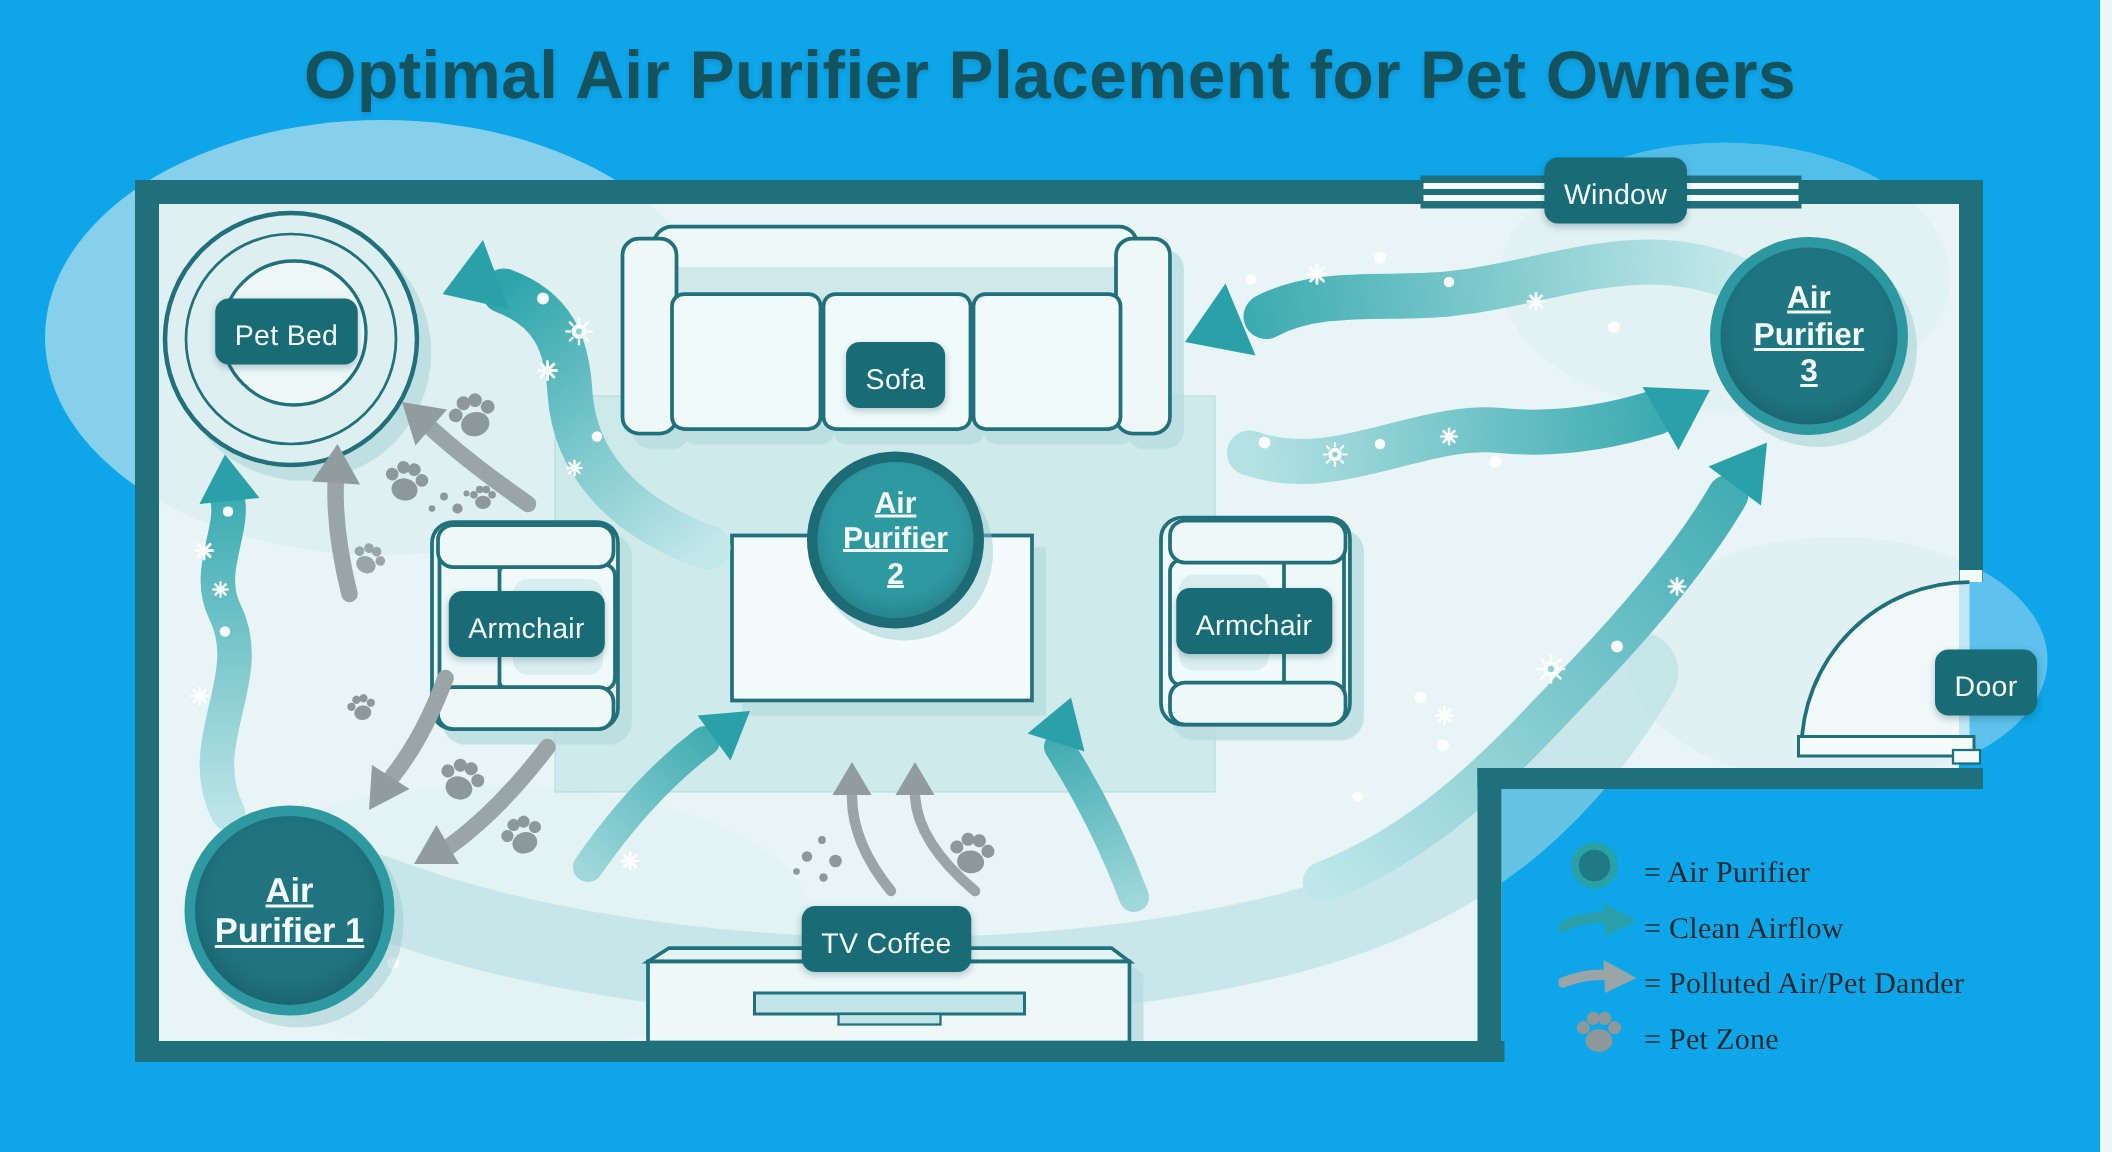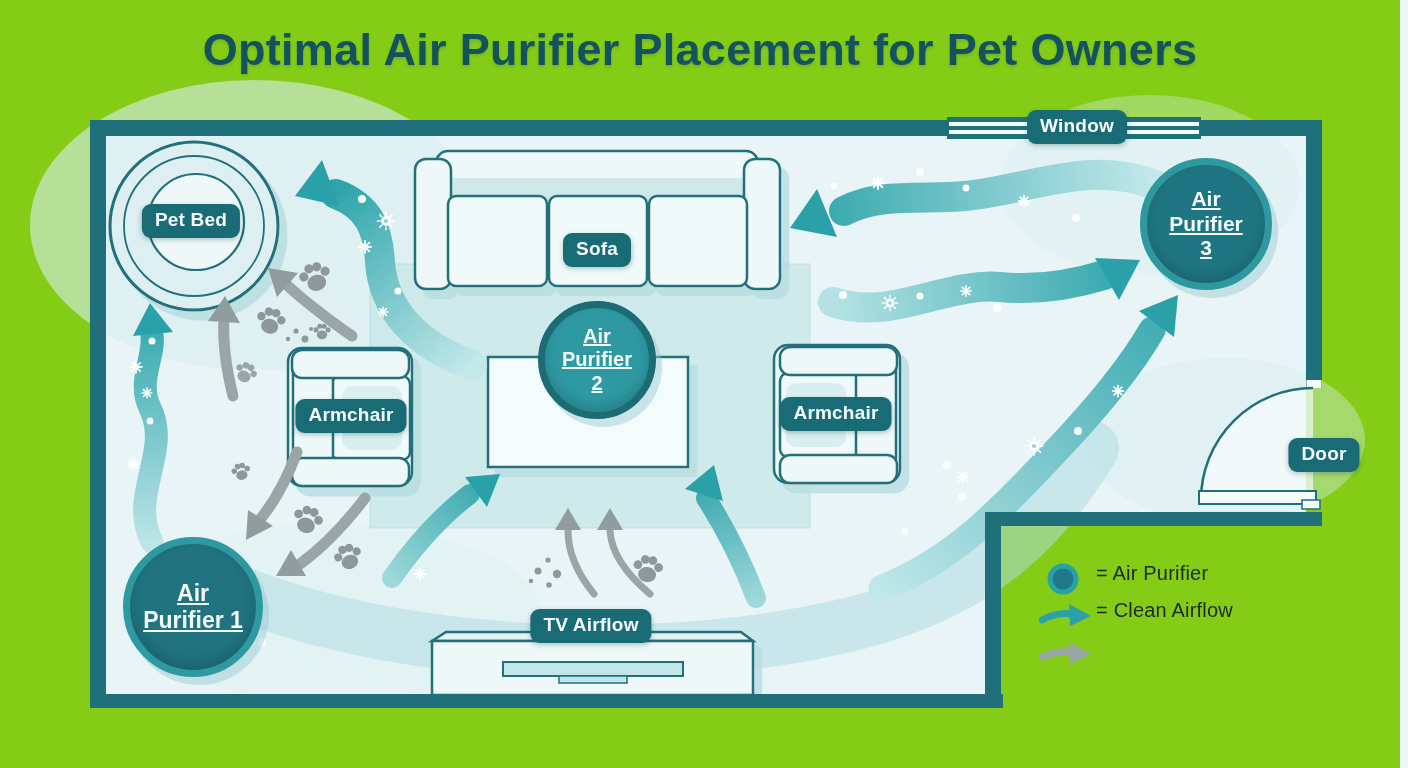--- a/index.html
+++ b/index.html
@@ -1,32 +1,32 @@
 <!DOCTYPE html>
 <html><head>
 <meta charset="utf-8">
 <style>
   html,body{margin:0;padding:0;}
   body{background:#edf7f8;font-family:"Liberation Sans","DejaVu Sans",sans-serif;}
-  #canvas{position:relative;width:1400px;height:768px;background:#84cc16;overflow:hidden;}
+  #canvas{position:relative;width:1400px;height:768px;background:#0ea5e9;overflow:hidden;}
   #floorplan{position:absolute;left:0;top:0;}
   .title{position:absolute;left:0;top:24px;width:100%;text-align:center;
          font-size:45px;font-weight:bold;color:#14525e;letter-spacing:.3px;margin:0;
          text-shadow:0 2px 3px rgba(23,74,84,.18);}
   .tag{position:absolute;transform:translate(-50%,-50%);background:#196b76;color:#f4fbfc;
-       font-size:19px;font-weight:bold;padding:5px 13px 7px;border-radius:9px;white-space:nowrap;
+       font-size:19px;font-weight:normal;padding:15px 13px 7px;border-radius:9px;white-space:nowrap;
        box-shadow:0 2px 5px rgba(15,70,80,.28);letter-spacing:.2px;}
   .purifier{position:absolute;border-radius:50%;display:flex;align-items:center;justify-content:center;
        color:#f2fafa;font-weight:bold;text-align:center;white-space:pre-line;line-height:1.18;
        box-shadow:6px 8px 0 rgba(150,200,206,.45), inset 0 -6px 12px rgba(0,30,40,.18);text-decoration:underline;}
   #ap1{left:123px;top:537px;width:126px;height:126px;background:#20737f;border:7px solid #2f99a2;font-size:23px;}
   #ap2{left:538px;top:301px;width:104px;height:104px;background:#2f99a2;border:7px solid #1d6b75;font-size:20px;}
   #ap3{left:1140px;top:158px;width:118px;height:118px;background:#1f7682;border:7px solid #2e98a1;font-size:21px;}
   .legend{position:absolute;left:1038px;top:562px;display:flex;flex-direction:column;gap:5px;}
-  .legend-row{display:flex;align-items:flex-start;height:32px;}
+  .legend-row{display:flex;align-items:flex-end;height:32px;font-family:Liberation Serif, serif;}
   .legend-icon{width:58px;display:flex;justify-content:center;align-items:center;}
   .legend-label{font-size:20px;color:#1b2a2d;letter-spacing:.2px;}
 </style>
 </head>
 <body>
 
 <div id="canvas">
 
 <svg id="floorplan" width="1408" height="768" viewBox="0 0 1408 768">
   <defs>
@@ -260,21 +260,21 @@
     <rect x="1302" y="500" width="18" height="9" fill="#f3fbfb" stroke="#20707c" stroke-width="1.5"></rect>
   </g>
 </svg>
 
 <h1 class="title">Optimal Air Purifier Placement for Pet Owners</h1>
 
 <div class="tag" style="left:191px;top:221px;">Pet Bed</div>
 <div class="tag" style="left:597px;top:238px;margin-top:12px;">Sofa</div>
 <div class="tag" style="left:351px;top:416px;">Armchair</div>
 <div class="tag" style="left:836px;top:414px;">Armchair</div>
-<div class="tag" style="left:591px;top:626px;">TV Airflow</div>
+<div class="tag" style="left:591px;top:626px;">TV Coffee</div>
 <div class="tag" style="left:1077px;top:127px;">Window</div>
 <div class="tag" style="left:1324px;top:455px;">Door</div>
 
 <div class="purifier" id="ap1">Air
 Purifier 1</div>
 <div class="purifier" id="ap2">Air
 Purifier
 2</div>
 <div class="purifier" id="ap3">Air
 Purifier
@@ -298,16 +298,31 @@
     </span>
     <span class="legend-label">= Clean Airflow</span>
   </div>
   <div class="legend-row">
     <span class="legend-icon">
       <svg width="56" height="34">
             <path d="M3,21 Q18,15 33,16" stroke="#9aa5a7" stroke-width="7" fill="none" stroke-linecap="round"></path>
             <polygon points="30,6 52,18 31,28" fill="#9aa5a7"></polygon>
           </svg>
     </span>
+    <span class="legend-label">= Polluted Air/Pet Dander</span>
+  </div>
+  <div class="legend-row">
+    <span class="legend-icon">
+      <svg width="56" height="34">
+            <g fill="#8d989b" transform="translate(27,16) scale(0.95)">
+        <ellipse cx="0" cy="7" rx="9.5" ry="8"></ellipse>
+              <circle cx="-11" cy="-2" r="4.6"></circle>
+              <circle cx="-4" cy="-8.5" r="4.6"></circle>
+              <circle cx="4" cy="-8.5" r="4.6"></circle>
+              <circle cx="11" cy="-2" r="4.6"></circle>
+      </g>
+          </svg>
+    </span>
+    <span class="legend-label">= Pet Zone</span>
   </div>
 </div>
 
 </div>
 
 </body></html>

